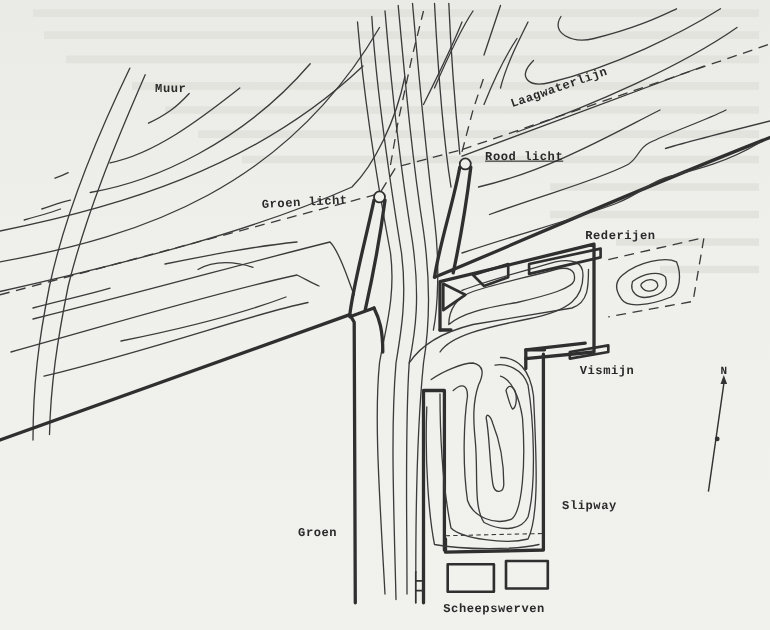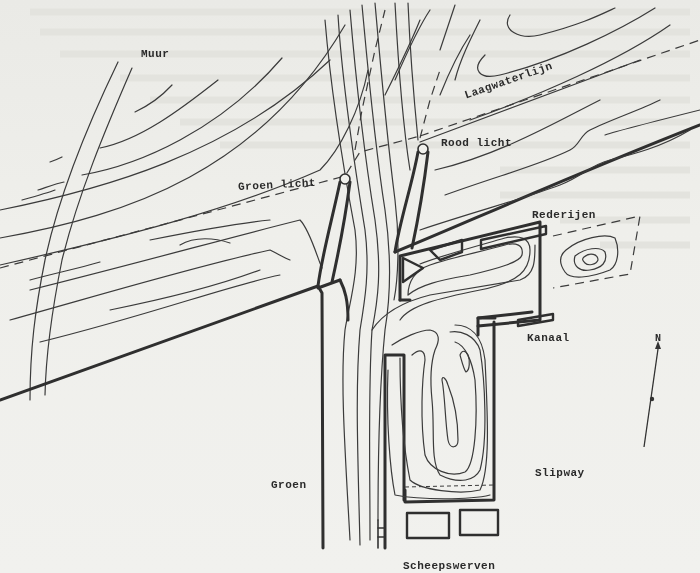--- a/index.html
+++ b/index.html
@@ -171,23 +171,23 @@
       <line class="wall-thin" x1="378" y1="520" x2="378" y2="548"></line>
     </g>
 
     <g>
       <line x1="644" y1="447" x2="658" y2="349" stroke="#333" stroke-width="1.3"></line>
       <polygon points="655,349 661,349 658,341" fill="#333"></polygon>
       <circle cx="652" cy="399" r="2.2" fill="#333"></circle>
     </g>
   </svg>
 
-  <span class="label" style="left:141px; top:48px;">Muur</span>
+  <span class="label" style="left:141px; top:76px;">Muur</span>
   <span class="label" style="left:463px; top:90px; transform: rotate(-19deg); transform-origin: left top;">Laagwaterlijn</span>
-  <span class="label" style="left:441px; top:137px;">Rood licht</span>
+  <span class="label" style="left:441px; top:137px;text-decoration:underline;">Rood licht</span>
   <span class="label" style="left:238px; top:179px; transform: rotate(-3deg);">Groen licht</span>
   <span class="label" style="left:532px; top:209px;">Rederijen</span>
-  <span class="label" style="left:527px; top:332px;">Kanaal</span>
-  <span class="label" style="left:511px; top:467px;margin-left:24px;">Slipway</span>
+  <span class="label" style="left:527px; top:332px;">Vismijn</span>
+  <span class="label" style="left:511px; top:455px;">Slipway</span>
   <span class="label" style="left:271px; top:479px;">Groen</span>
-  <span class="label" style="left:403px; top:560px;">Scheepswerven</span>
+  <span class="label" style="left:403px; top:548px;">Scheepswerven</span>
   <span class="label north-label" style="left:655px; top:333px;">N</span>
 </div>
 
 </body></html>

